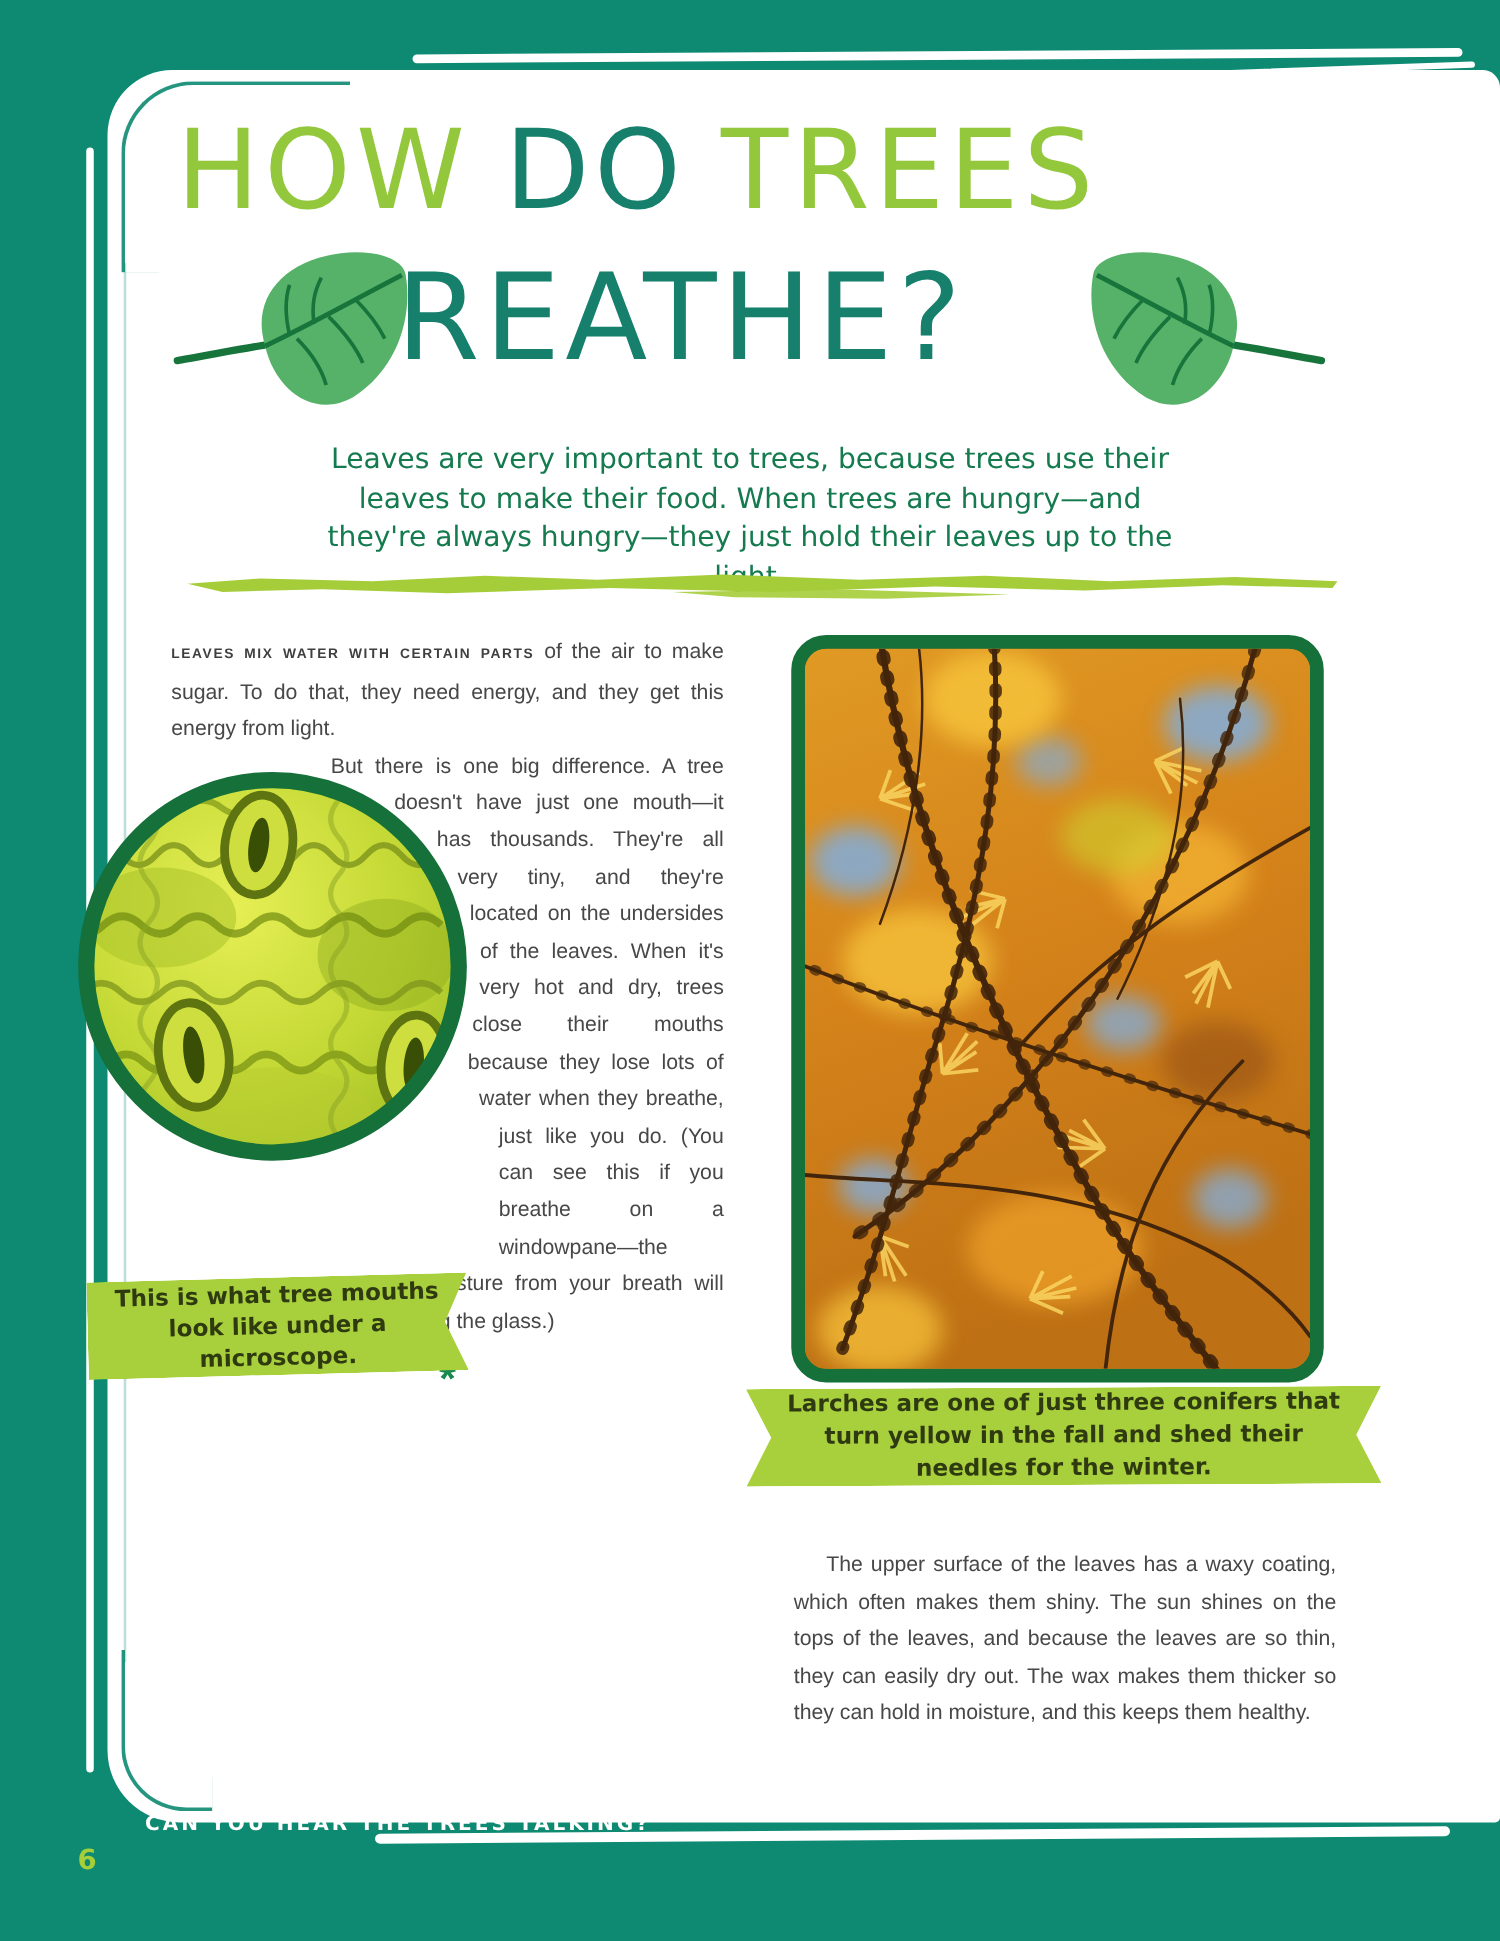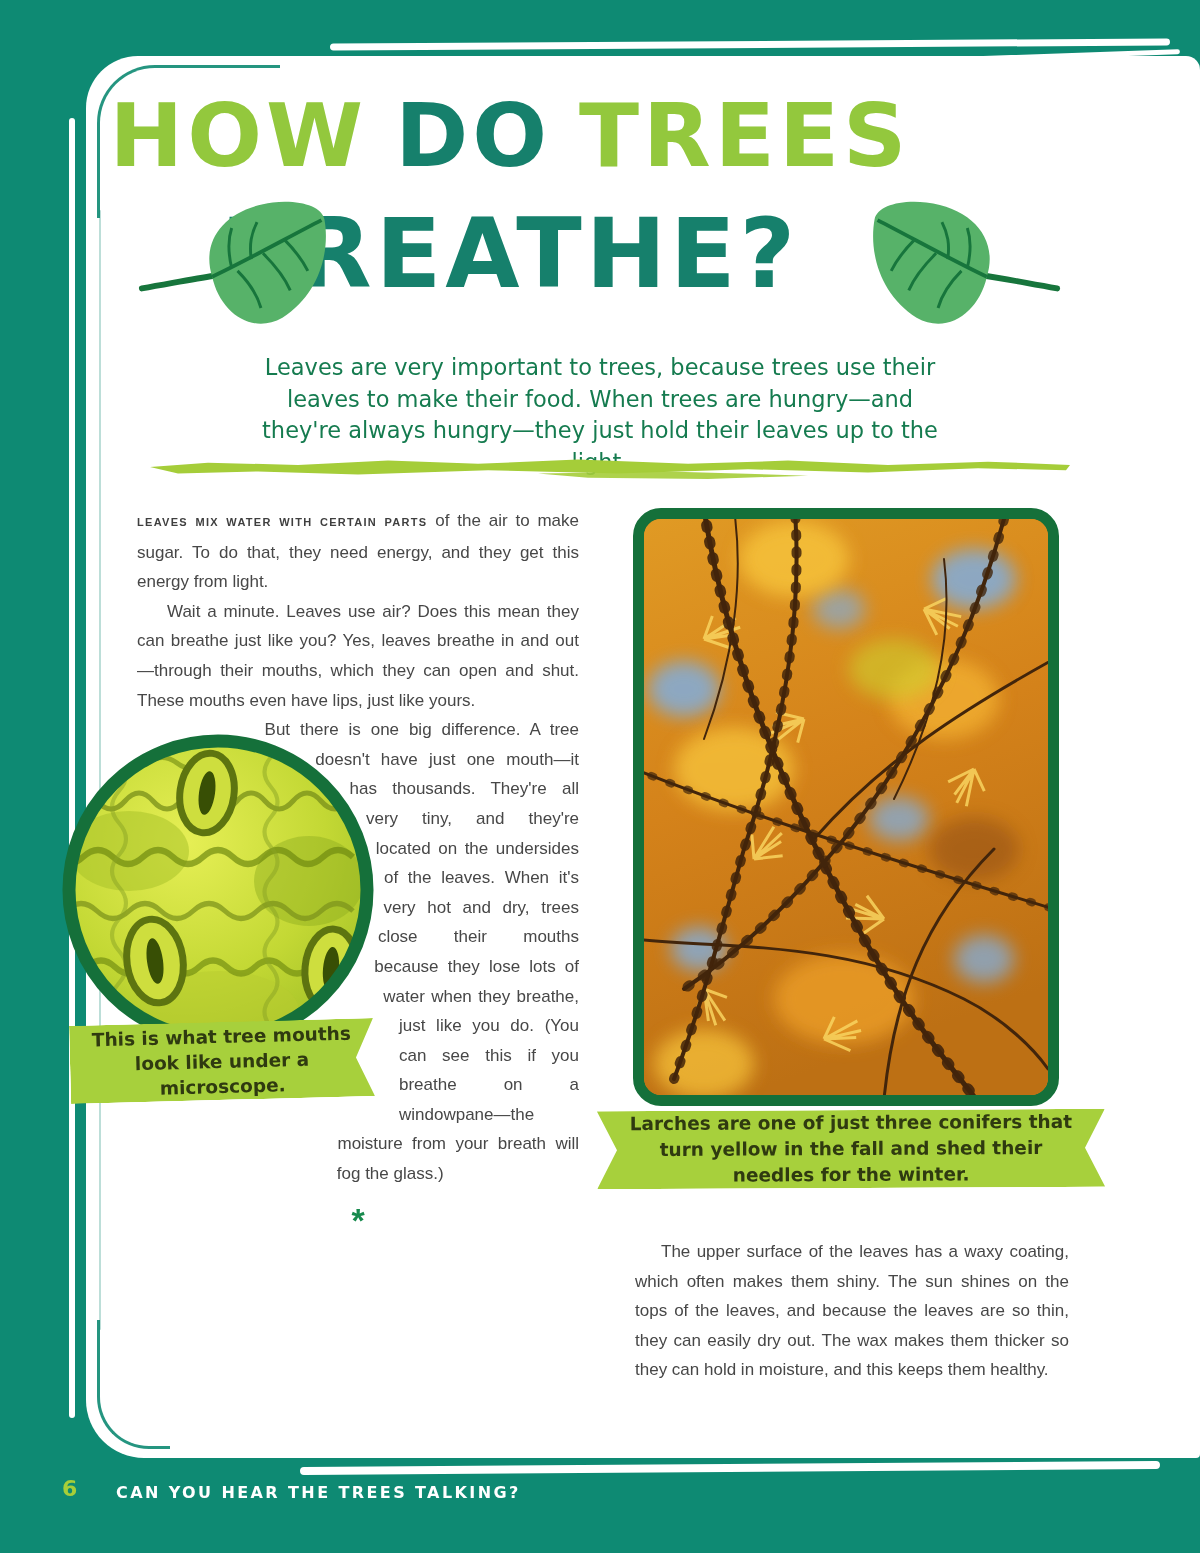--- a/index.html
+++ b/index.html
@@ -29,21 +29,21 @@
     border-bottom:3px solid #0e8a73;border-left:3px solid #0e8a73;
     border-bottom-left-radius:52px;opacity:.9;
   }
   .inner-line{
     position:absolute;left:99px;top:210px;width:2px;height:1120px;
     background:#0e8a73;opacity:.28;border-radius:2px;
   }
   
   .title-l1,.title-l2{
     position:absolute;left:0;width:1020px;text-align:center;
-    font-family:"DejaVu Sans", sans-serif;font-weight:700;line-height:1;
+    font-family:"DejaVu Sans", sans-serif;font-weight:400;line-height:1;
     letter-spacing:4px;white-space:nowrap;
   }
   .title-l1{top:92px;font-size:88px;}
   .title-l2{top:206px;font-size:96px;color:#16806c;}
   .t-green{color:#93c83d;margin:0 14px;}
   .t-teal{color:#16806c;margin:0 14px;}
   .leaf{position:absolute;width:205px;height:148px;}
   .leaf-left{left:136px;top:192px;}
   .leaf-right{left:858px;top:192px;transform:scaleX(-1);}
   
@@ -99,21 +99,21 @@
     font-size:18.5px;line-height:26px;padding:0 30px;box-sizing:border-box;
     transform:rotate(-0.3deg);z-index:6;
     clip-path:polygon(0 0,100% 0,calc(100% - 20px) 50%,100% 100%,0 100%,20px 50%);
   }
   
   .page-num{
     position:absolute;left:62px;top:1476px;color:#a6ce38;
     font-family:"DejaVu Sans", sans-serif;font-size:22px;font-weight:800;
   }
   .book-title{
-    position:absolute;left:116px;top:1483px;color:#ffffff;
+    position:absolute;left:116px;top:1449px;color:#ffffff;
     font-family:"DejaVu Sans", sans-serif;font-size:16px;font-weight:800;letter-spacing:2.4px;
   }
 </style>
 </head>
 <body>
 
 <div class="sheet"></div>
 <div class="streak streak-top"></div>
 <div class="streak streak-top2"></div>
 <div class="streak streak-left"></div>
@@ -154,21 +154,20 @@
 
 <div class="intro">Leaves are very important to trees, because trees use their leaves to make their food. When trees are hungry—and they're always hungry—they just hold their leaves up to the light.</div>
 
 <svg class="divider" viewBox="0 0 925 26" preserveAspectRatio="none">
   <path d="M2,14 L60,10 L150,12 L240,8 L330,11 L430,7 L540,11 L640,8 L740,12 L840,9 L922,12 L918,17 L830,15 L720,19 L600,16 L470,20 L340,17 L210,21 L110,18 L30,20 Z" fill="#a5cd39"></path>
   <path d="M390,20 L520,18 L660,22 L560,25 L440,24 Z" fill="#a5cd39" opacity="0.9"></path>
 </svg>
 
 <div class="col-left">
   <p><span class="leadin">LEAVES MIX WATER WITH CERTAIN PARTS</span> <span>of the air to make sugar. To do that, they need energy, and they get this energy from light.</span></p>
-  <p class="p-indent">Wait a minute. Leaves use air? Does this mean they can breathe just like you? Yes, leaves breathe in and out—through their mouths, which they can open and shut. These mouths even have lips, just like yours.</p>
   <p>
     <span class="wrapfig">
       <svg viewBox="0 0 318 318" width="318" height="318">
         <defs>
           <radialGradient id="gy" cx="40%" cy="35%" r="80%">
             <stop offset="0" stop-color="#e6ef55"></stop>
             <stop offset="0.55" stop-color="#c3d834"></stop>
             <stop offset="1" stop-color="#9aba24"></stop>
           </radialGradient>
           <clipPath id="cclip">

